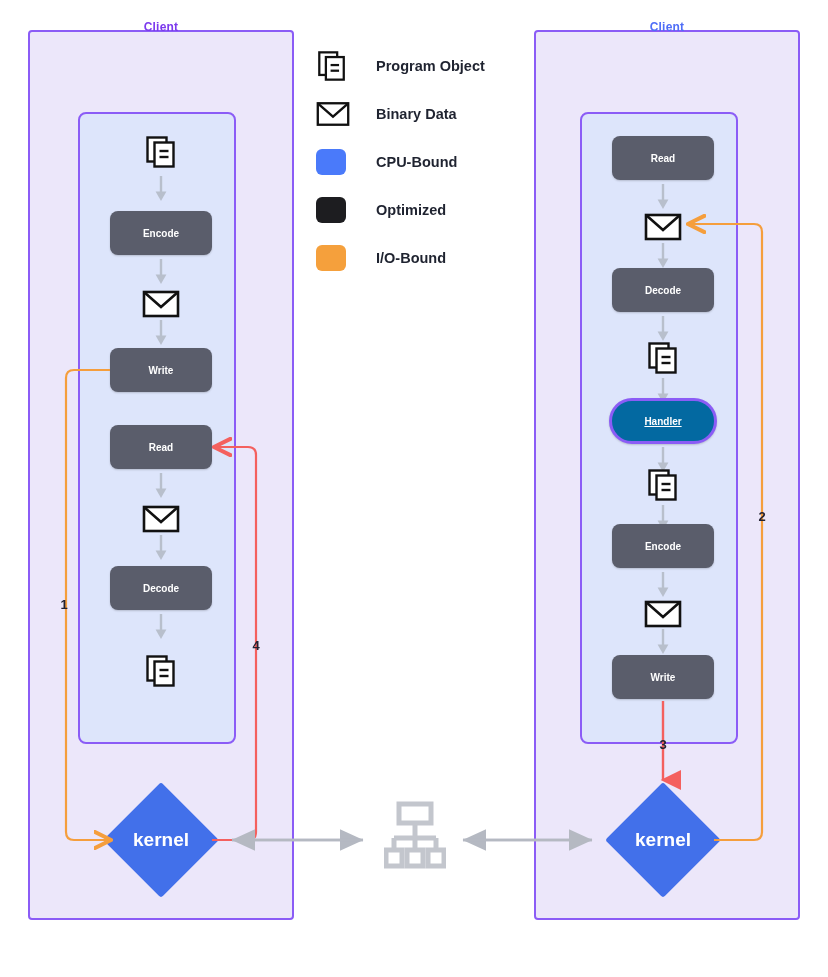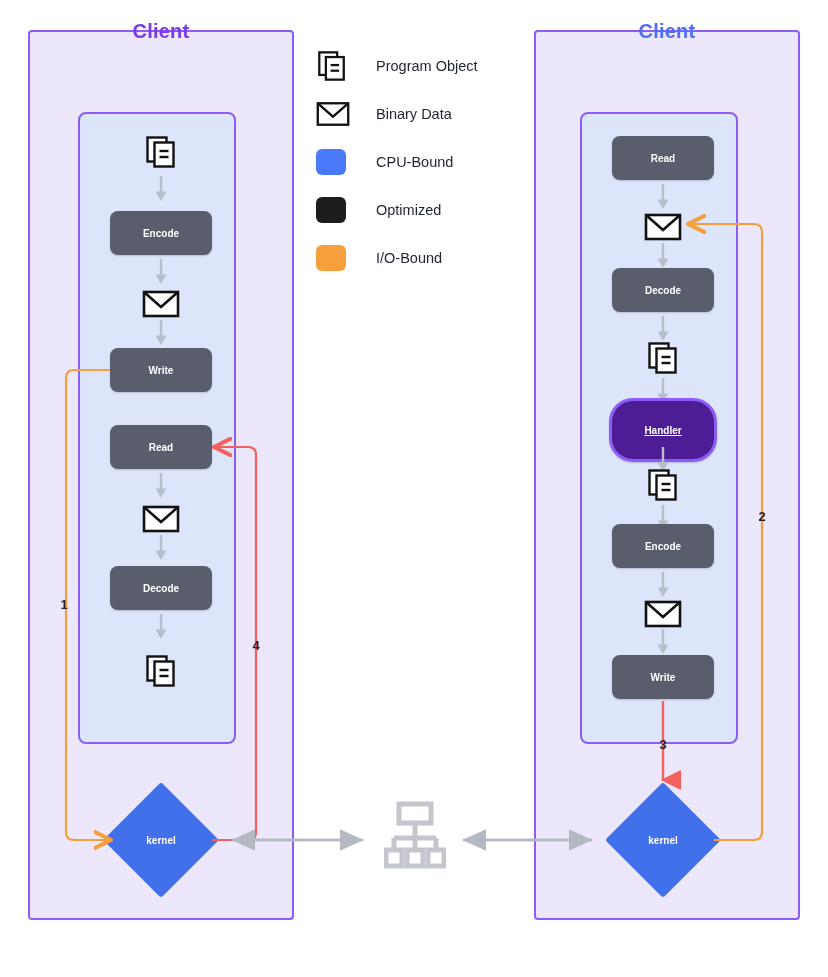--- a/index.html
+++ b/index.html
@@ -29,21 +29,21 @@
     box-sizing: border-box;
   }
   #panel-client { left: 28px;  top: 30px; width: 266px; height: 890px; }
   #panel-server { left: 534px; top: 30px; width: 266px; height: 890px; }
 
   .panel-title {
     position: absolute;
     left: 0; right: 0;
     top: 20px;
     text-align: center;
-    font-size: 20px;
+    font-size: 12px;
     font-weight: bold;
     letter-spacing: .2px;
   }
   #title-client { color: #7c3aed; }
   #title-server { color: #4f6ef7; }
 
   
   .lane {
     position: absolute;
     background: #dde5fb;
@@ -65,25 +65,25 @@
     color: #ffffff;
     font-size: 10px;
     font-weight: bold;
     display: flex;
     align-items: center;
     justify-content: center;
     box-sizing: border-box;
     box-shadow: 0 1px 2px rgba(0,0,0,.18);
   }
   .node.optimized {
-    background: #4c1d95;
+    background: #0369a1;
     border: 3px solid #8b5cf6;
     border-radius: 24px;
     width: 108px;
-    height: 64px;
+    height: 46px;
     margin-left: -54px;
     text-decoration: underline;
   }
 
   
   .icon-node {
     position: absolute;
     width: 38px;
     height: 38px;
     margin-left: -19px;
@@ -117,21 +117,21 @@
     background: #4270ea;
     transform: rotate(45deg);
     border-radius: 3px;
   }
   .kernel-label {
     position: absolute;
     left: 0; right: 0; top: 50%;
     transform: translateY(-50%);
     text-align: center;
     color: #ffffff;
-    font-size: 10px;
+    font-size: 19px;
     font-weight: bold;
     pointer-events: none;
   }
 
   
   #legend { position: absolute; left: 316px; top: 42px; width: 210px; }
   .legend-row {
     display: flex;
     align-items: center;
     height: 48px;
@@ -142,21 +142,21 @@
     align-items: center;
     justify-content: flex-start;
   }
   .legend-swatch {
     width: 30px;
     height: 26px;
     border-radius: 6px;
   }
   .legend-text {
     font-size: 14.5px;
-    font-weight: normal;
+    font-weight: bold;
     color: #1f2330;
     margin-left: 20px;
     white-space: nowrap;
   }
 
   
   #network-icon { position: absolute; left: 384px; top: 800px; }
 
   
   #edges {

